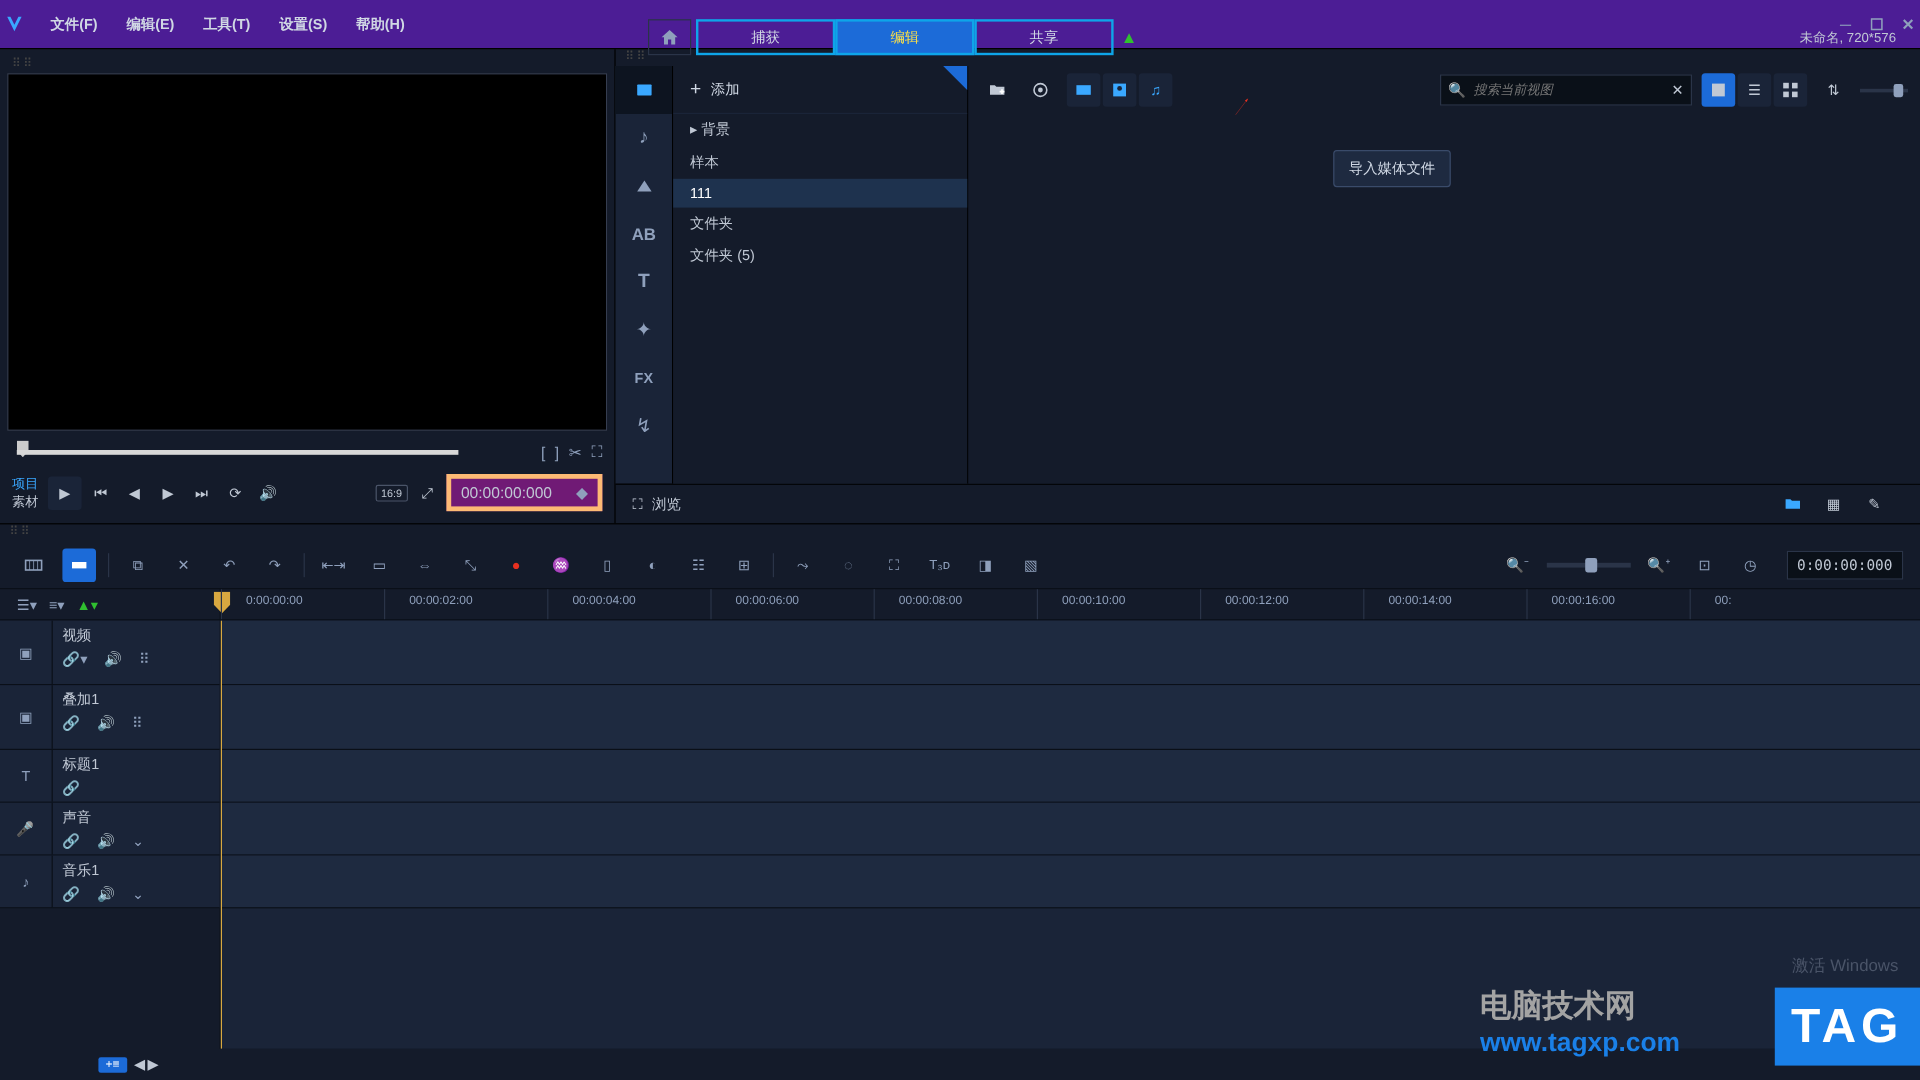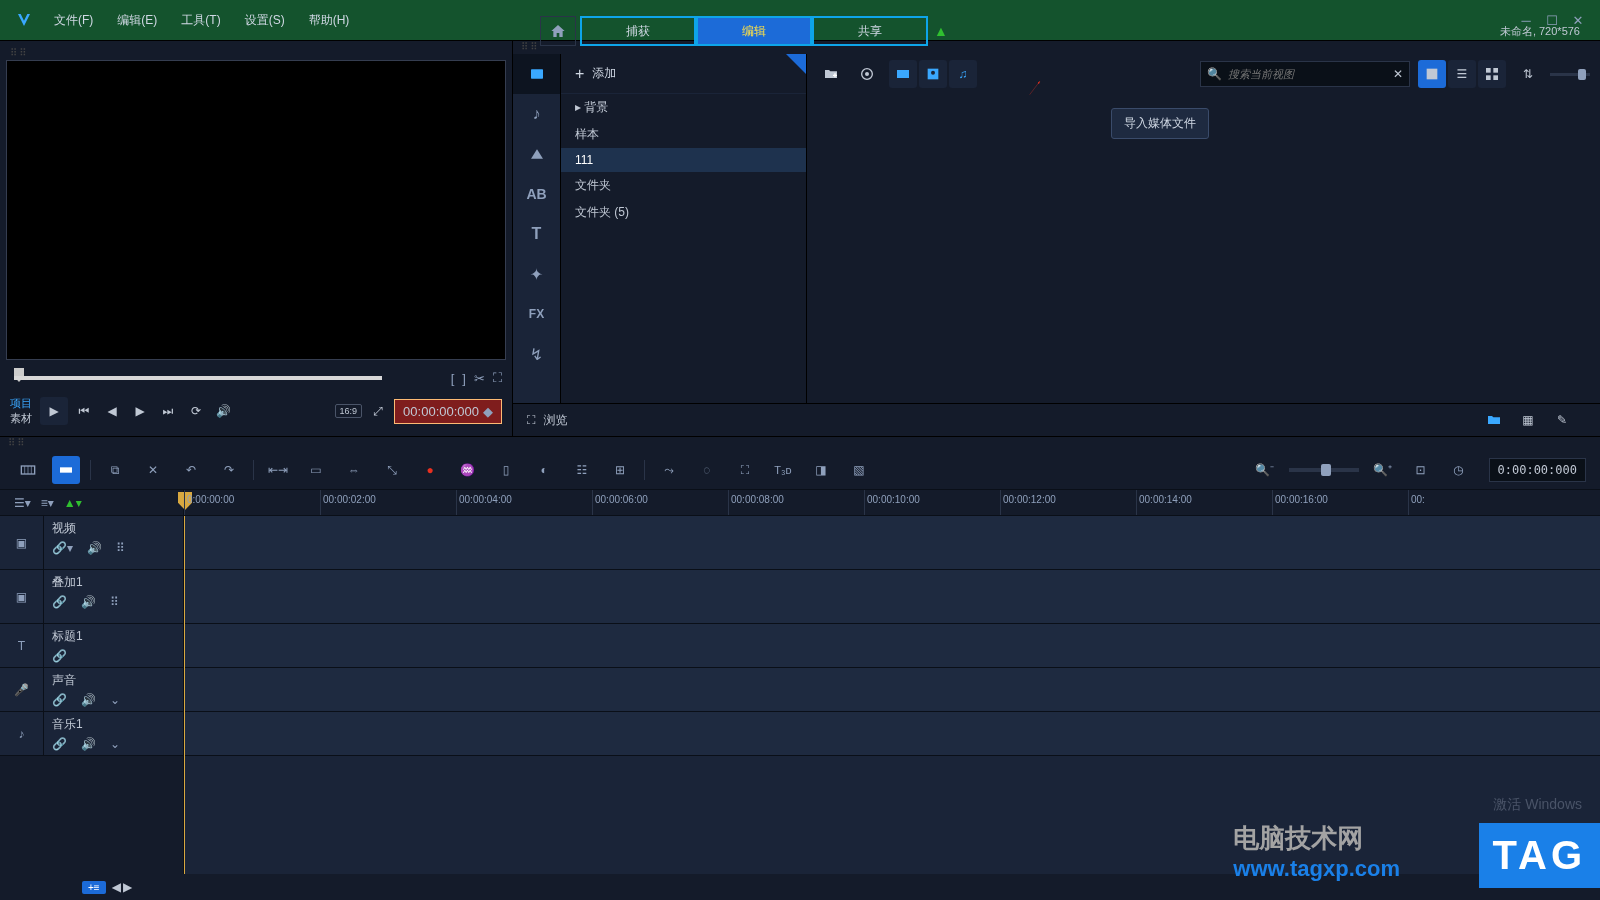--- a/index.html
+++ b/index.html
@@ -1,20 +1,20 @@
 <!DOCTYPE html>
 <html><head>
 <meta charset="utf-8">
 <style>
 * { margin: 0; padding: 0; box-sizing: border-box; font-family: "Microsoft YaHei", sans-serif; }
 body { background: #0d1420; color: #c0c8d4; font-size: 12px; overflow: hidden; user-select: none; }
 .app { width: 1600px; height: 900px; display: flex; flex-direction: column; background: #141b2a; position: relative; }
 
 
-.titlebar { height: 40px; background: #14532d; display: flex; align-items: center; padding: 0 12px; }
+.titlebar { height: 40px; background: #4c1d95; display: flex; align-items: center; padding: 0 0; font-weight: bold; }
 .logo { width: 24px; height: 24px; color: #3aa8ff; font-size: 18px; margin-right: 8px; display:flex; align-items:center; justify-content:center; }
 .menubar { display: flex; gap: 4px; }
 .menuitem { padding: 4px 10px; color: #d0d8e4; cursor: pointer; }
 .topnav { position: absolute; left: 540px; top: 16px; display: flex; align-items: center; }
 .topnav-home { width: 36px; height: 30px; border:1px solid #2a3448; display:flex; align-items:center; justify-content:center; color:#8fa0bc; margin-right:4px; }
 .topnav-btn { width: 116px; height: 30px; border: 2px solid #0ea5e9; display: flex; align-items: center; justify-content: center; font-size: 12px; color: #d0d8e4; cursor: pointer; }
 .topnav-btn.active { background: #1c6bd8; color: #fde047; }
 .up-arrow { margin-left: 6px; color: #30c030; font-size: 14px; }
 .winbtns { margin-left: auto; display: flex; gap: 6px; align-items: center; }
 .winbtn { width: 20px; height: 20px; color: #8fa0bc; display:flex; align-items:center; justify-content:center; cursor:pointer; font-size: 13px; }
@@ -29,21 +29,21 @@
 .playhead { position:absolute; left:4px; top:-2px; width:10px; height:14px; background:#ccc; clip-path: polygon(0 0,100% 0,100% 60%,50% 100%,0 60%); }
 .track-line { position:absolute; top:6px; left:4px; right:120px; height:4px; background:#d8d8d8; }
 .mini-right { position:absolute; right:0; top:0; display:flex; gap:8px; color:#8fa0bc; font-size:13px; align-items:center; }
 .player-bar { display:flex; align-items:center; gap:4px; padding: 4px; }
 .player-tabs { display:flex; flex-direction:column; font-size:11px; margin-right:4px; }
 .player-tab-active { color:#3aa8ff; }
 .player-btn { width:24px; height:24px; display:flex; align-items:center; justify-content:center; color:#c0c8d4; cursor:pointer; }
 .play-big { width:28px; height:28px; background:#1a2438; border-radius:3px; }
 .player-spacer { flex:1; }
 .ratio-box { border:1px solid #4a5468; padding:1px 4px; font-size:9px; border-radius:2px; }
-.timecode { background:#7f1d1d; border:1px solid #fdba74; padding:4px 8px; font-family:monospace; font-size:13px; display:flex; align-items:center; gap:4px; }
+.timecode { background:#701a75; border:4px solid #fdba74; padding:4px 8px; font-family:monospace; font-size:13px; display:flex; align-items:center; gap:20px; }
 
 
 .library { flex:1; display:flex; flex-direction:column; border-left:1px solid #000; }
 .lib-top { display:flex; height:362px; }
 .sidetabs { width:48px; background:#1a2438; display:flex; flex-direction:column; border-right:1px solid #000; }
 .sidetab { height:40px; display:flex; align-items:center; justify-content:center; color:#8fa0bc; cursor:pointer; font-size:16px; }
 .sidetab.active { background:#0d1420; color:#3aa8ff; }
 .folders { width:246px; background:#141b2a; border-right:1px solid #000; position:relative; }
 .add-row { height:40px; display:flex; align-items:center; padding-left:14px; gap:8px; color:#d0d8e4; border-bottom:1px solid #1a2438; }
 .folder-item { padding:5px 14px; color:#c0c8d4; cursor:pointer; }
@@ -52,21 +52,21 @@
 .lib-content { flex:1; background:#141b2a; position:relative; }
 .lib-toolbar { height:40px; display:flex; align-items:center; gap:8px; padding:0 10px; }
 .tb-icon { width:28px; height:28px; display:flex; align-items:center; justify-content:center; color:#c0c8d4; cursor:pointer; border-radius:3px; }
 .tb-group { display:flex; gap:2px; }
 .tb-group .tb-icon { background:#1a2438; }
 .search { flex:0 0 210px; height:26px; background:#0a1018; border:1px solid #2a3448; display:flex; align-items:center; padding:0 6px; gap:6px; margin-left:auto; }
 .search input { flex:1; background:transparent; border:none; color:#8fa0bc; font-style:italic; font-size:11px; outline:none; }
 .view-group { display:flex; gap:2px; }
 .view-group .tb-icon { background:#1a2438; }
 .view-group .tb-icon.active { background:#1c6bd8; }
-.tooltip { position:absolute; left:304px; top:54px; background:#1e2a40; border:1px solid #3a4b6a; padding:6px 12px; color:#d0d8e4; font-size:12px; border-radius:3px; }
+.tooltip { position:absolute; left:304px; top:70px; background:#1e2a40; border:1px solid #3a4b6a; padding:6px 12px; color:#d0d8e4; font-size:12px; border-radius:3px; }
 .arrow-annot { position:absolute; left:220px; top:26px; pointer-events:none; }
 .browse-row { height:34px; border-top:1px solid #000; display:flex; align-items:center; padding:0 14px; gap:8px; color:#c0c8d4; }
 .lib-footer-icons { margin-left:auto; display:flex; gap:6px; padding-right:10px; }
 
 
 .timeline { flex:1; display:flex; flex-direction:column; border-top:1px solid #000; background:#141b2a; }
 .tl-toolbar { height:40px; display:flex; align-items:center; gap:10px; padding:0 14px; border-bottom:1px solid #0a0f18; }
 .tl-btn { width:28px; height:28px; display:flex; align-items:center; justify-content:center; color:#8fa0bc; cursor:pointer; border-radius:3px; }
 .tl-btn.active { background:#1c6bd8; color:#fff; }
 .tl-sep { width:1px; height:20px; background:#2a3448; }
@@ -75,21 +75,21 @@
 .tl-slider-thumb { position:absolute; top:-4px; left:32px; width:10px; height:12px; background:#8fa0bc; border-radius:2px; }
 
 .tl-subbar { height:30px; display:flex; align-items:center; gap:10px; padding:0 14px; border-bottom:1px solid #0a0f18; }
 .tl-subbtn { color:#8fa0bc; display:flex; align-items:center; gap:2px; cursor:pointer; }
 .green-tri { color:#30c030; }
 
 .ruler-wrap { height:26px; display:flex; border-bottom:1px solid #0a0f18; }
 .ruler-left { width:184px; border-right:1px solid #0a0f18; position:relative; }
 .ruler-marker { position:absolute; left:178px; top:2px; width:14px; height:18px; background:#d8a840; clip-path:polygon(0 0,100% 0,100% 60%,50% 100%,0 60%); }
 .ruler { flex:1; display:flex; position:relative; font-size:10px; color:#8fa0bc; }
-.ruler-tick { width:136px; padding-left:2px; border-left:1px solid #2a3448; height:100%; padding-top:4px; }
+.ruler-tick { width:136px; padding-left:20px; border-left:1px solid #2a3448; height:100%; padding-top:4px; }
 
 .tracks { flex:1; display:flex; overflow:hidden; }
 .track-headers { width:184px; border-right:1px solid #0a0f18; }
 .track-head { display:flex; border-bottom:1px solid #0a0f18; background:#1a2438; }
 .track-icon-col { width:44px; display:flex; align-items:center; justify-content:center; color:#8fa0bc; border-right:1px solid #0a0f18; }
 .track-info { flex:1; padding:4px 8px; }
 .track-title { font-size:12px; color:#c0c8d4; margin-bottom:4px; }
 .track-ctrls { display:flex; gap:14px; color:#8fa0bc; font-size:12px; }
 .track-body { flex:1; background:#1a2438; position:relative; }
 .track-lane { border-bottom:1px solid #0a0f18; background:#1e2a40; }

